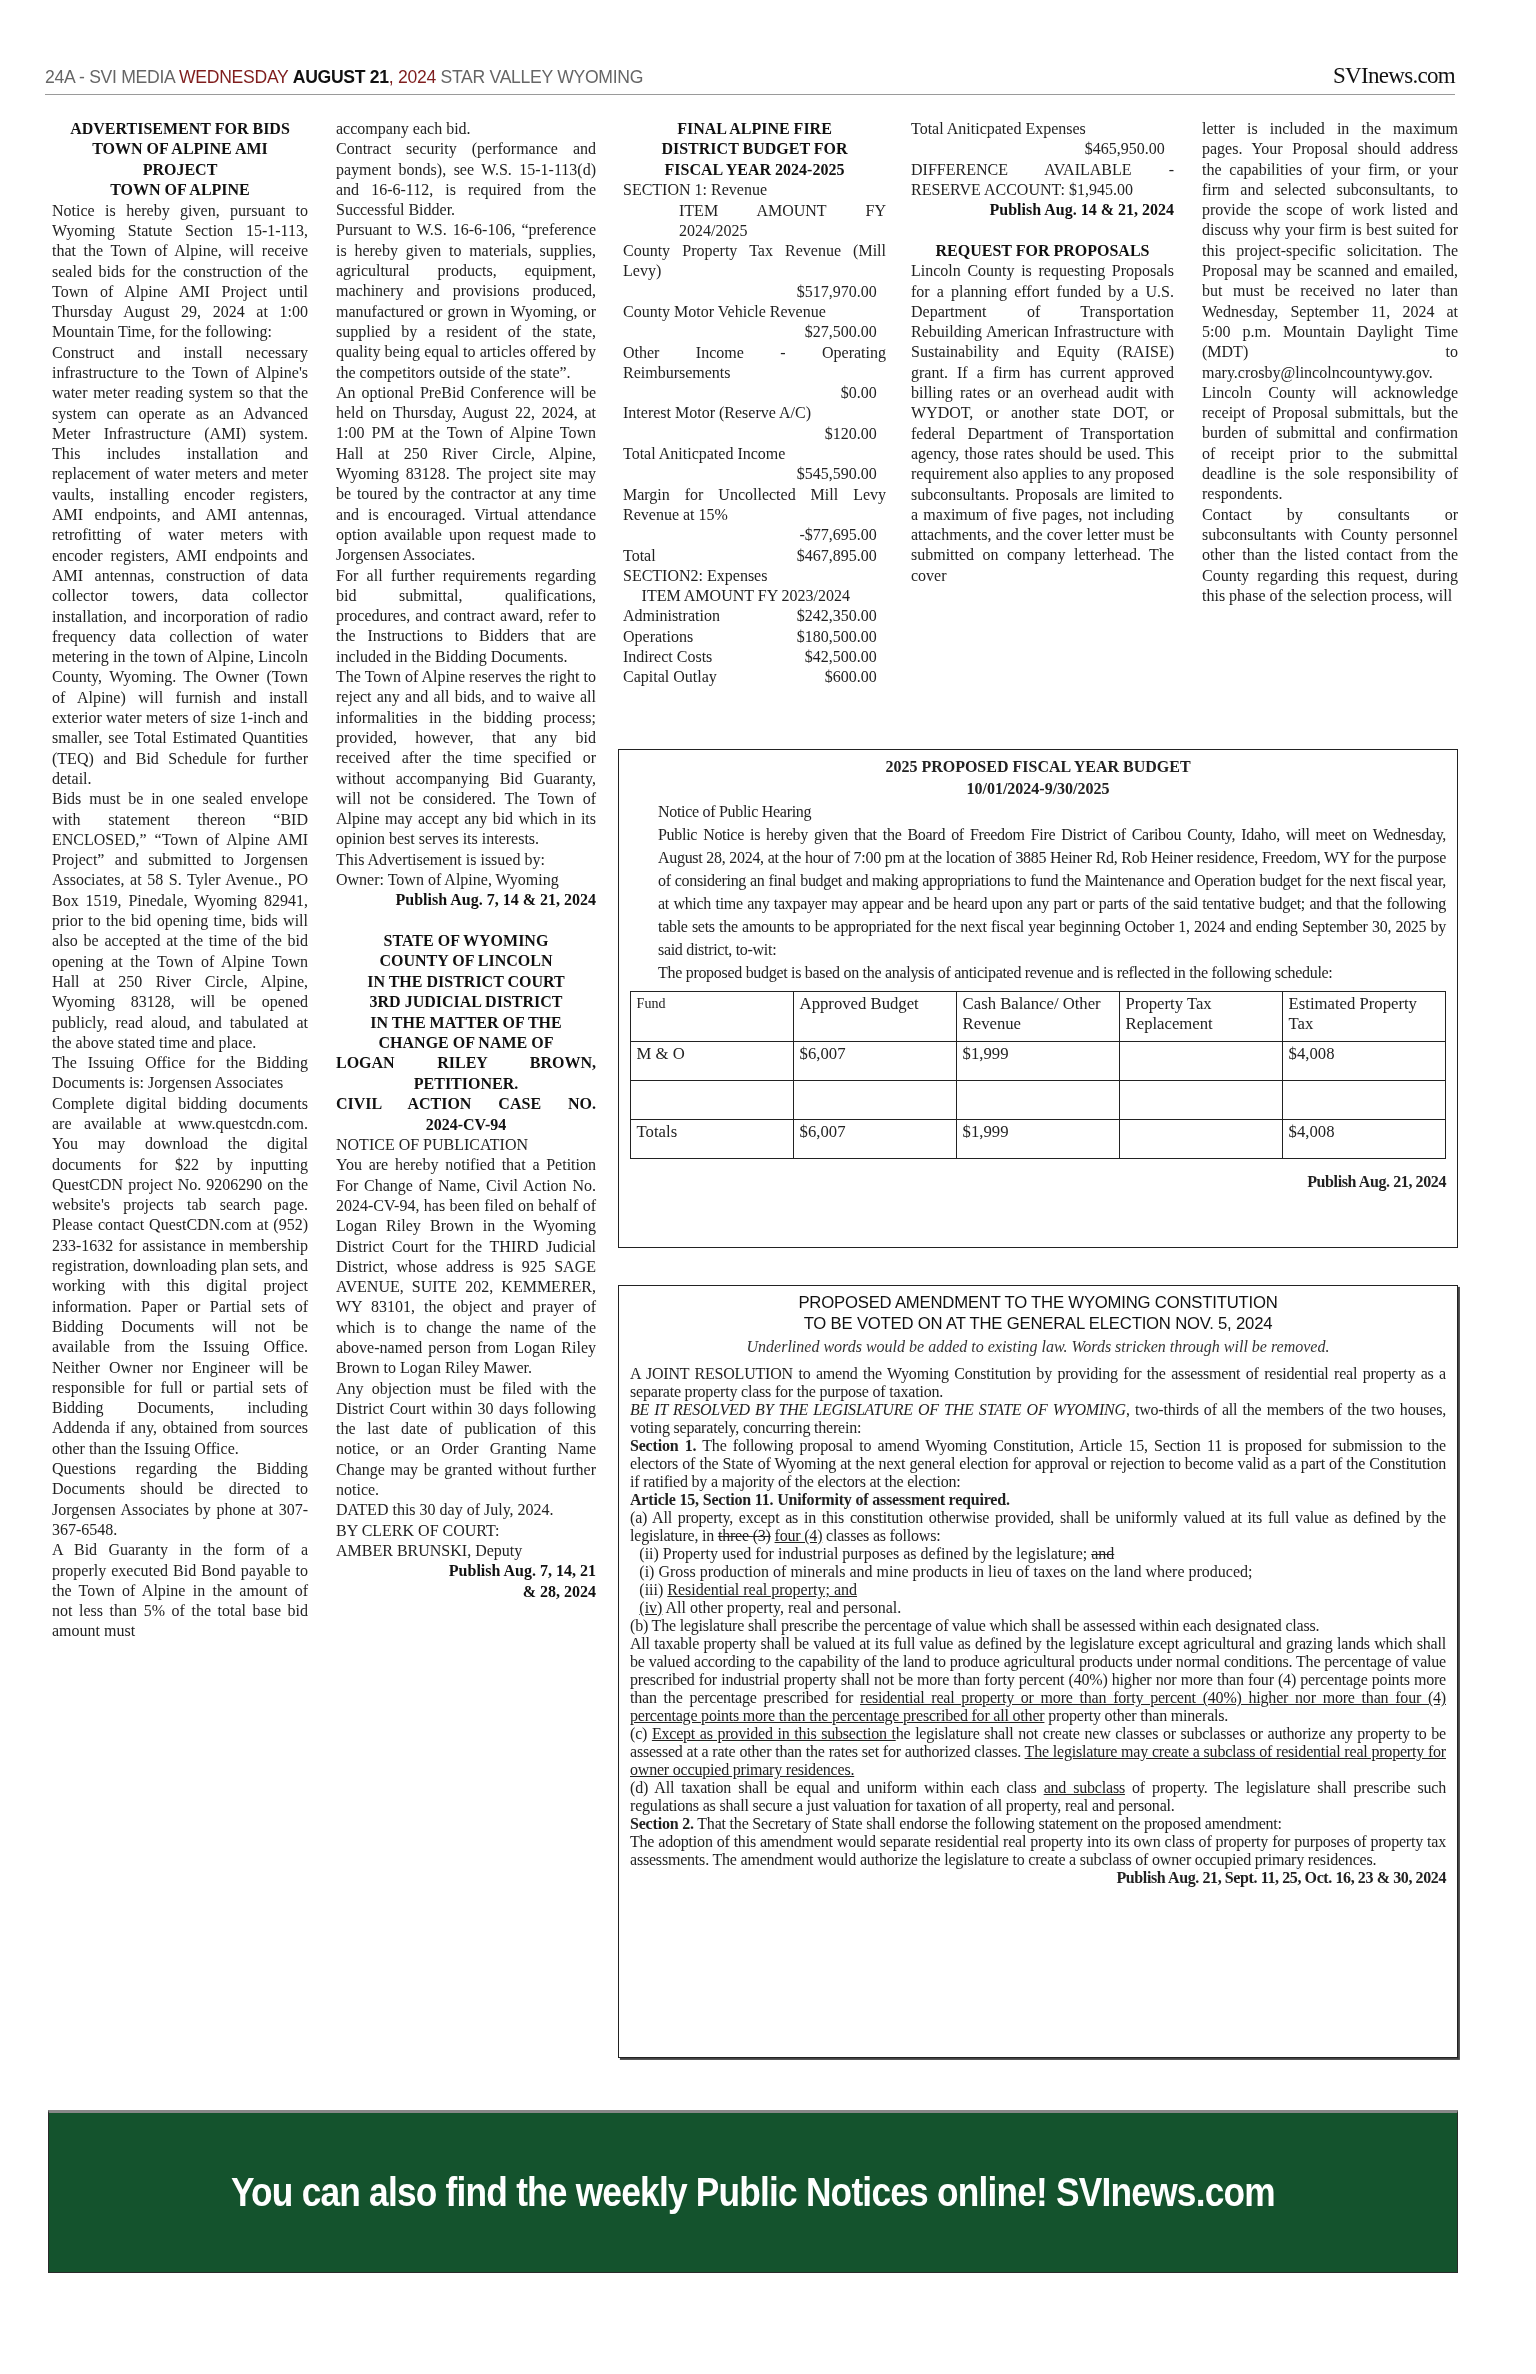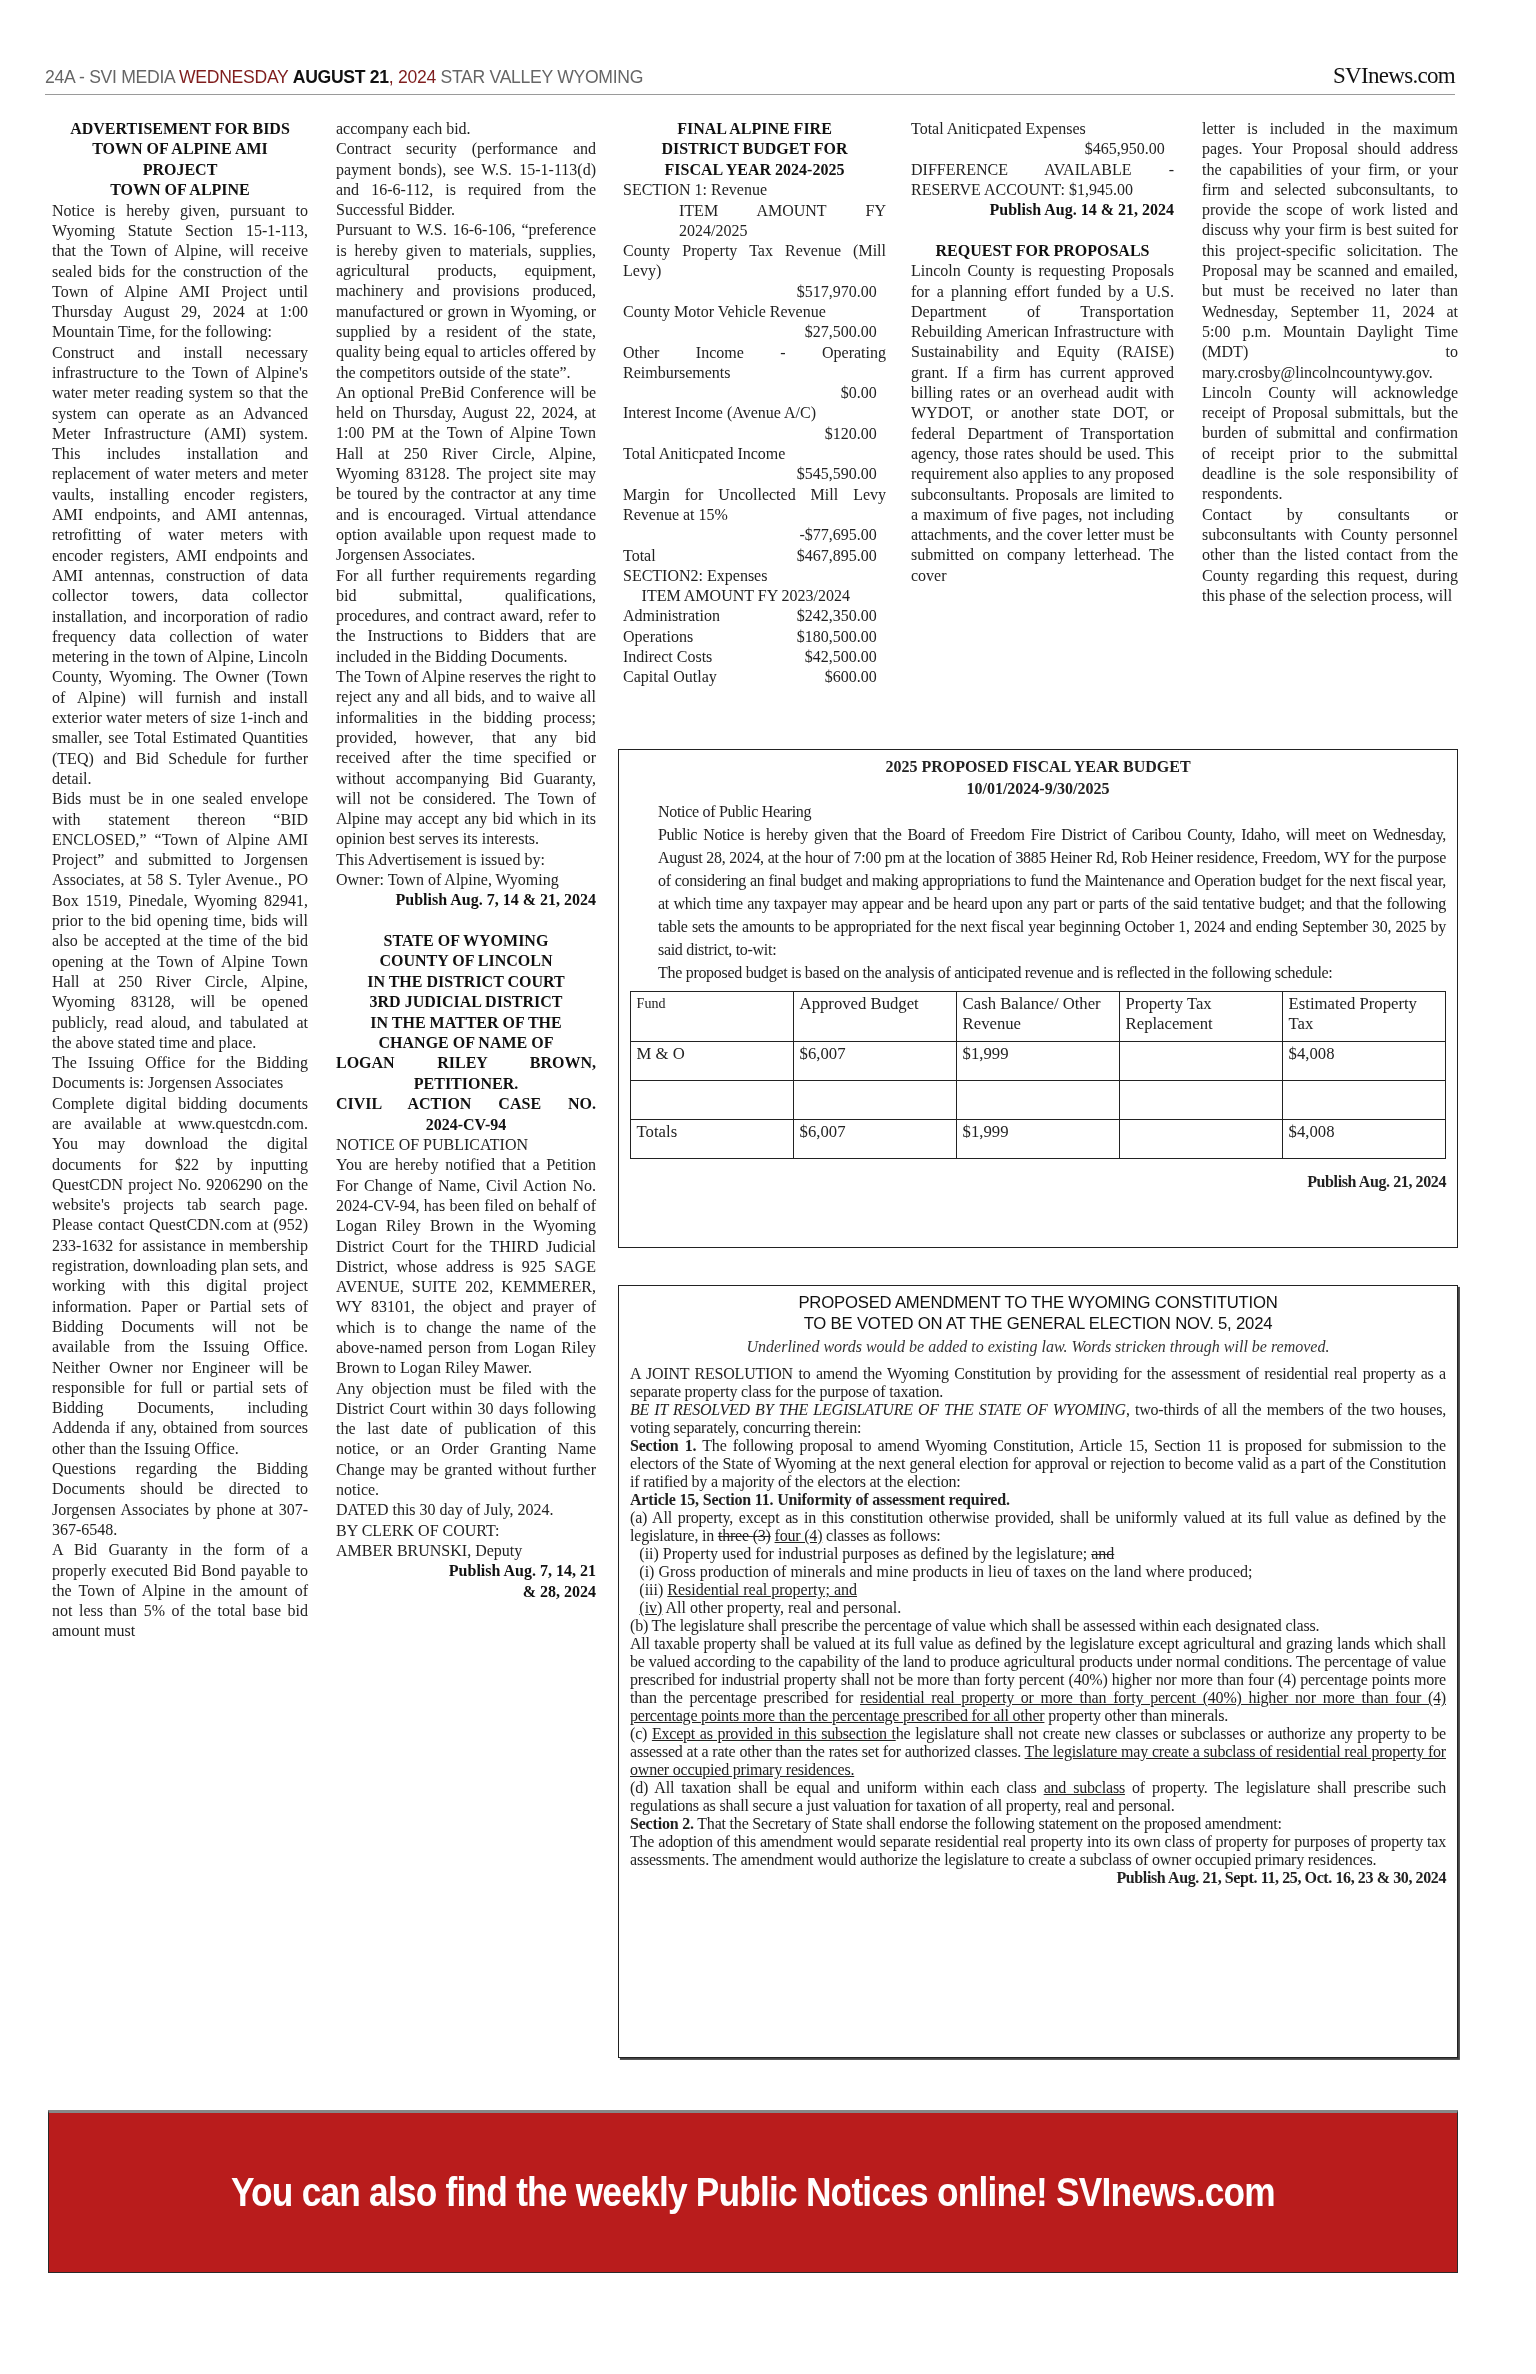--- a/index.html
+++ b/index.html
@@ -36,21 +36,21 @@
 
   .box2 { position: absolute; left: 618px; top: 1285px; width: 840px; height: 773px; border: 1.9px solid #222; box-shadow: 1.9px 1.9px 0 #444; padding: 7.4px 11px; font-family: "Liberation Serif", serif; font-size: 16px; line-height: 18px; }
   .box2 .title { text-align: center; font-family: "Liberation Sans", sans-serif; font-size: 16.7px; line-height: 20.4px; color: #111; letter-spacing: -0.2px; }
   .box2 .note { text-align: center; font-style: italic; font-size: 16px; margin: 3.7px 0 9.3px 0; color: #333; }
   .box2 .body { text-align: justify; letter-spacing: -0.2px; }
   .box2 .ind { padding-left: 9.3px; text-align: left; }
   .box2 u { text-decoration: underline; }
   .box2 s { text-decoration: line-through; }
   .box2 .pub { text-align: right; font-weight: 700; letter-spacing: -0.4px; }
 
-  .banner { position: absolute; left: 48px; top: 2110px; width: 1410px; height: 163px; background: #b91c1c; border: 1.9px solid #2a2a2a; border-top: 3.7px solid #888; display: flex; align-items: center; justify-content: center; }
+  .banner { position: absolute; left: 48px; top: 2110px; width: 1410px; height: 163px; background: #14532d; border: 1.9px solid #2a2a2a; border-top: 3.7px solid #888; display: flex; align-items: center; justify-content: center; }
   .banner span { font-family: "Liberation Sans", "DejaVu Sans", sans-serif; font-weight: 700; font-size: 41px; color: #ffffff; letter-spacing: -0.9px; transform: scaleX(0.86); white-space: nowrap; }
 </style>
 </head>
 <body>
 
 <div class="masthead">
   <div class="left">
     <span>24A - SVI MEDIA</span>
     <span class="plain-dark">WEDNESDAY</span>
     <span class="date-bold">AUGUST 21</span><span class="plain-dark">, 2024</span>
@@ -116,21 +116,21 @@
     <p class="hd">DISTRICT BUDGET FOR</p>
     <p class="hd">FISCAL YEAR 2024-2025</p>
     <p>SECTION 1: Revenue</p>
     <p style="padding-left:56px;">ITEM    AMOUNT FY 2024/2025</p>
     <p>County Property Tax Revenue (Mill Levy)</p>
     <p class="right-amt">$517,970.00</p>
     <p>County Motor Vehicle Revenue</p>
     <p class="right-amt">$27,500.00</p>
     <p>Other Income - Operating Reimbursements</p>
     <p class="right-amt">$0.00</p>
-    <p>Interest Income (Avenue A/C)</p>
+    <p>Interest Motor (Reserve A/C)</p>
     <p class="right-amt">$120.00</p>
     <p>Total Aniticpated Income</p>
     <p class="right-amt">$545,590.00</p>
     <p>Margin for Uncollected Mill Levy Revenue at 15%</p>
     <p class="right-amt">-$77,695.00</p>
     <div class="row">
       <span>Total</span>
       <span class="right-amt">$467,895.00</span>
     </div>
     <p>SECTION2: Expenses</p>

